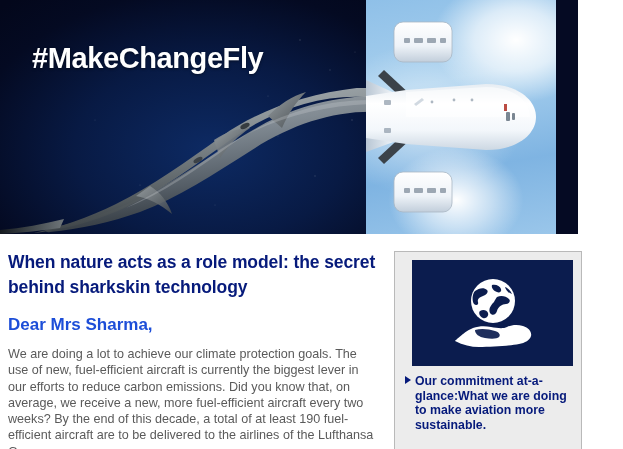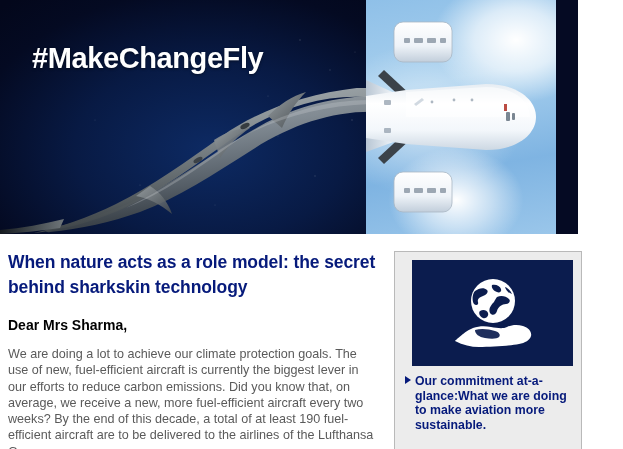--- a/index.html
+++ b/index.html
@@ -103,22 +103,22 @@
   .article-heading {
     margin: 0;
     color: #061a7b;
     font-size: 17.5px;
     font-weight: bold;
     line-height: 25px;
     letter-spacing: -0.1px;
   }
   .salutation {
     margin: 17px 0 8px 0;
-    color: #000000;
-    font-size: 14px;
+    color: #1d4ed8;
+    font-size: 17px;
     font-weight: bold;
     line-height: 16px;
   }
   .body-copy {
     margin: 13px 0 0 0;
     color: #5a5a5a;
     font-size: 12.6px;
     line-height: 16.3px;
   }
 

